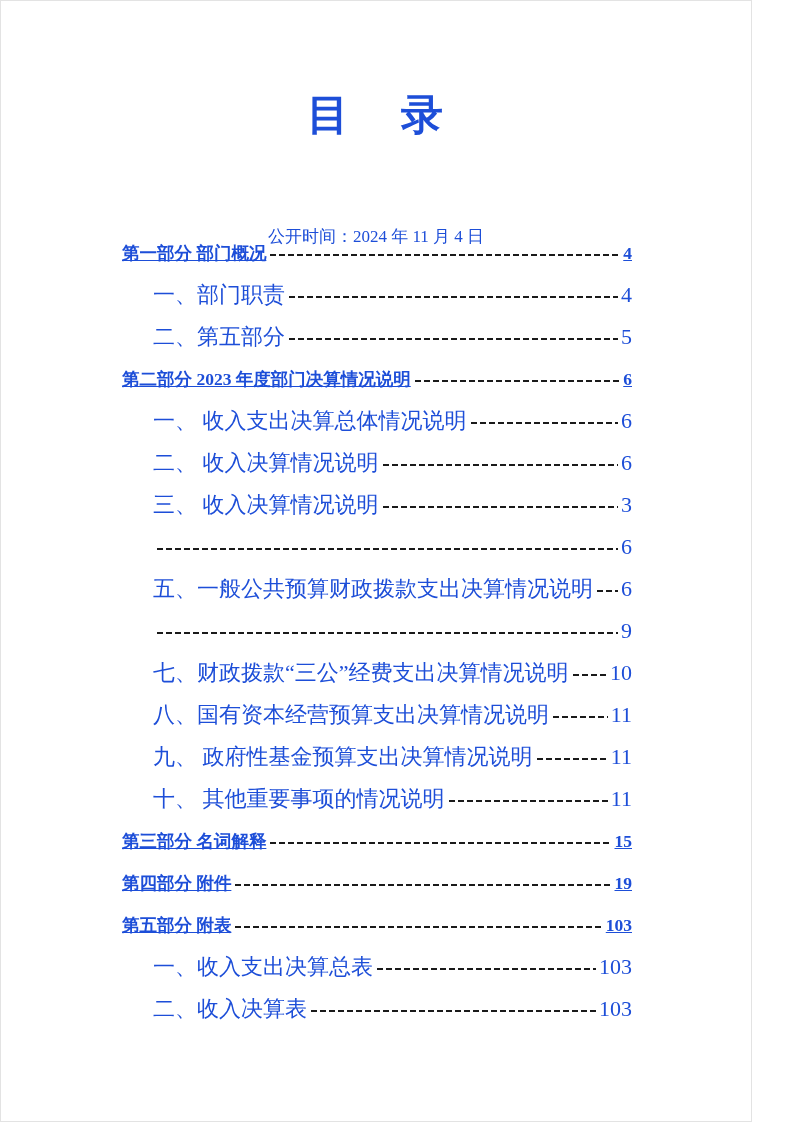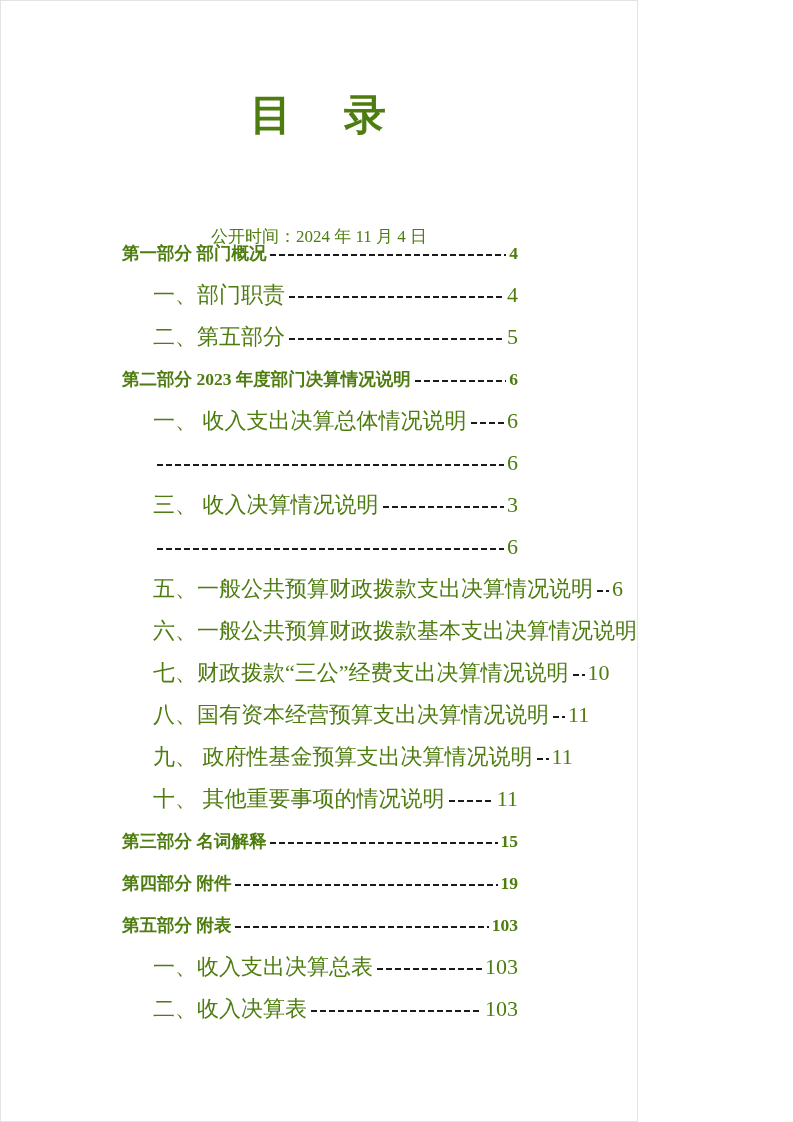--- a/index.html
+++ b/index.html
@@ -2,26 +2,26 @@
 <html><head>
 <meta charset="utf-8">
 <style>
   html, body {
     margin: 0;
     padding: 0;
     background: #ffffff;
   }
   .page {
     position: relative;
-    width: 638px;
+    width: 752px;
     height: 1122px;
     background: #ffffff;
     box-sizing: border-box;
     border: 1px solid #e3e3e3;
-    color: #4d7c0f;
+    color: #1d4ed8;
     font-family: "Liberation Serif", "DejaVu Serif", serif;
     overflow: hidden;
   }
   .doc-title {
     position: absolute;
     top: 88px;
     left: 0;
     right: 0;
     text-align: center;
     font-size: 42px;
@@ -49,20 +49,21 @@
   }
   .toc-row {
     display: flex;
     align-items: center;
     height: 42px;
     white-space: pre;
   }
   .toc-row.lv0 {
     font-size: 17.5px;
     font-weight: bold;
+    text-decoration: underline;
   }
   .toc-row.lv1 {
     font-size: 22px;
     font-weight: normal;
     padding-left: 31px;
   }
   .toc-label {
     flex: 0 0 auto;
   }
   .toc-leader {
@@ -107,39 +108,39 @@
     <span class="toc-label">第二部分 2023 年度部门决算情况说明</span>
     <span class="toc-leader"></span>
     <span class="toc-page">6</span>
   </div>
       <div class="toc-row lv1">
     <span class="toc-label">一、 收入支出决算总体情况说明</span>
     <span class="toc-leader"></span>
     <span class="toc-page">6</span>
   </div>
       <div class="toc-row lv1">
+    <span class="toc-label">二、 收入决算情况说明</span>
     <span class="toc-leader"></span>
     <span class="toc-page">6</span>
   </div>
       <div class="toc-row lv1">
     <span class="toc-label">三、 收入决算情况说明</span>
     <span class="toc-leader"></span>
     <span class="toc-page">3</span>
   </div>
       <div class="toc-row lv1">
     <span class="toc-leader"></span>
     <span class="toc-page">6</span>
   </div>
       <div class="toc-row lv1">
     <span class="toc-label">五、一般公共预算财政拨款支出决算情况说明</span>
     <span class="toc-leader"></span>
     <span class="toc-page">6</span>
   </div>
       <div class="toc-row lv1">
-    <span class="toc-label">六、一般公共预算财政拨款基本支出决算情况说明</span>
     <span class="toc-leader"></span>
     <span class="toc-page">9</span>
   </div>
       <div class="toc-row lv1">
     <span class="toc-label">七、财政拨款“三公”经费支出决算情况说明</span>
     <span class="toc-leader"></span>
     <span class="toc-page">10</span>
   </div>
       <div class="toc-row lv1">
     <span class="toc-label">八、国有资本经营预算支出决算情况说明</span>

